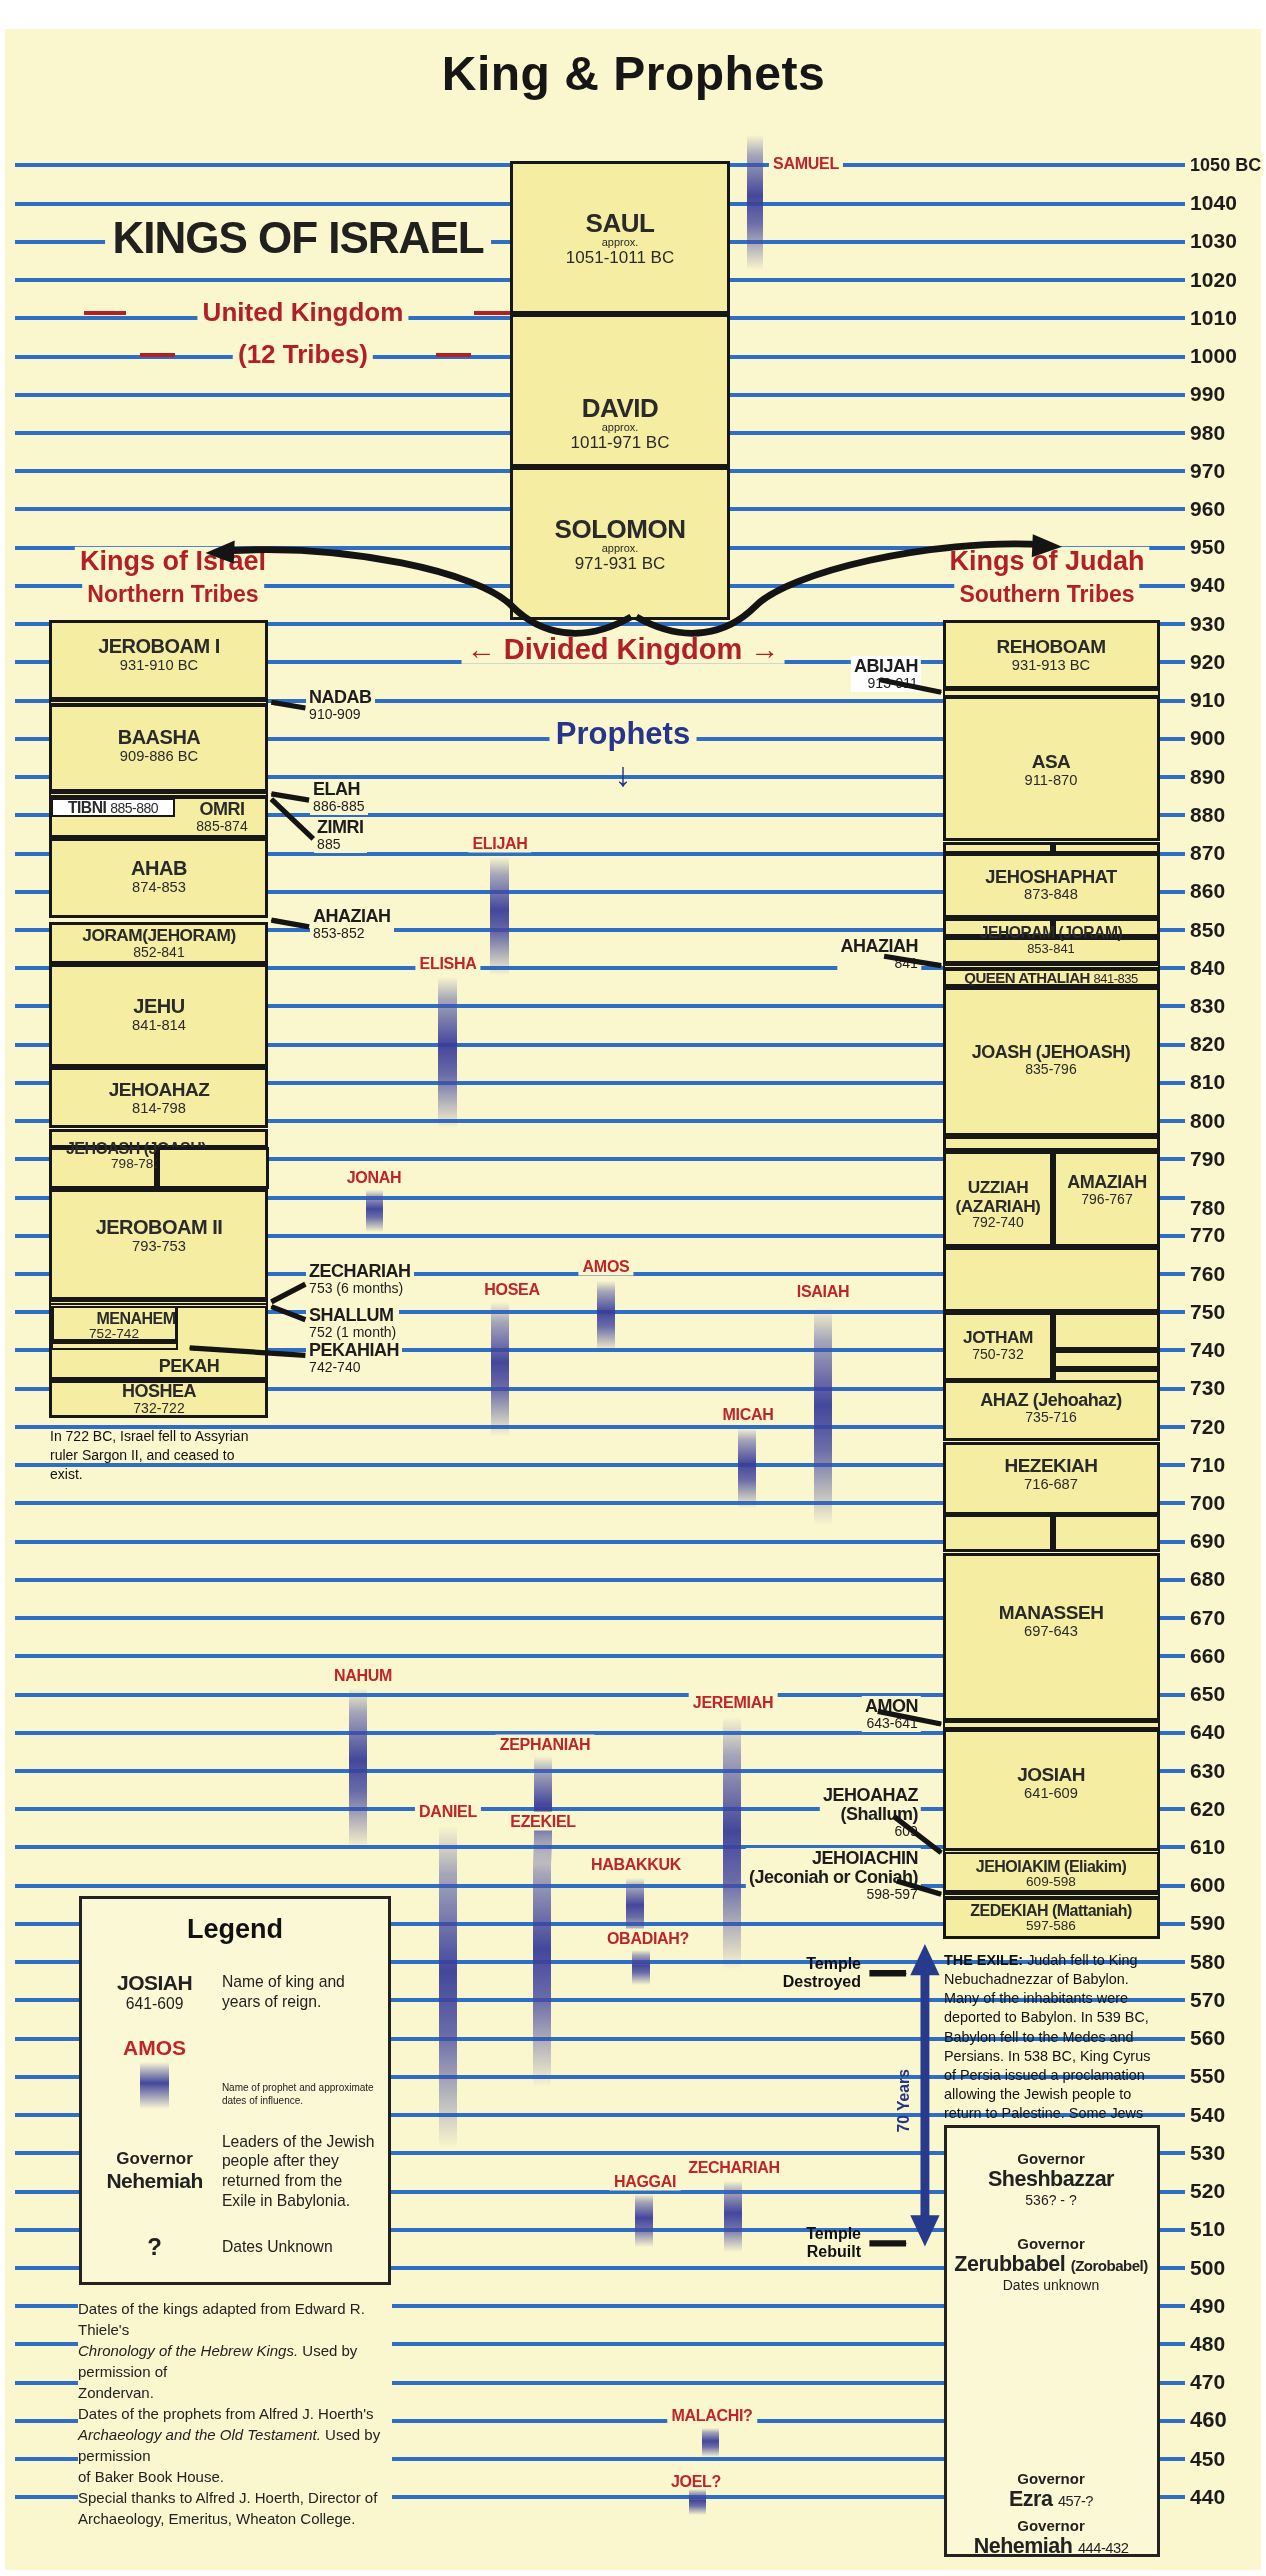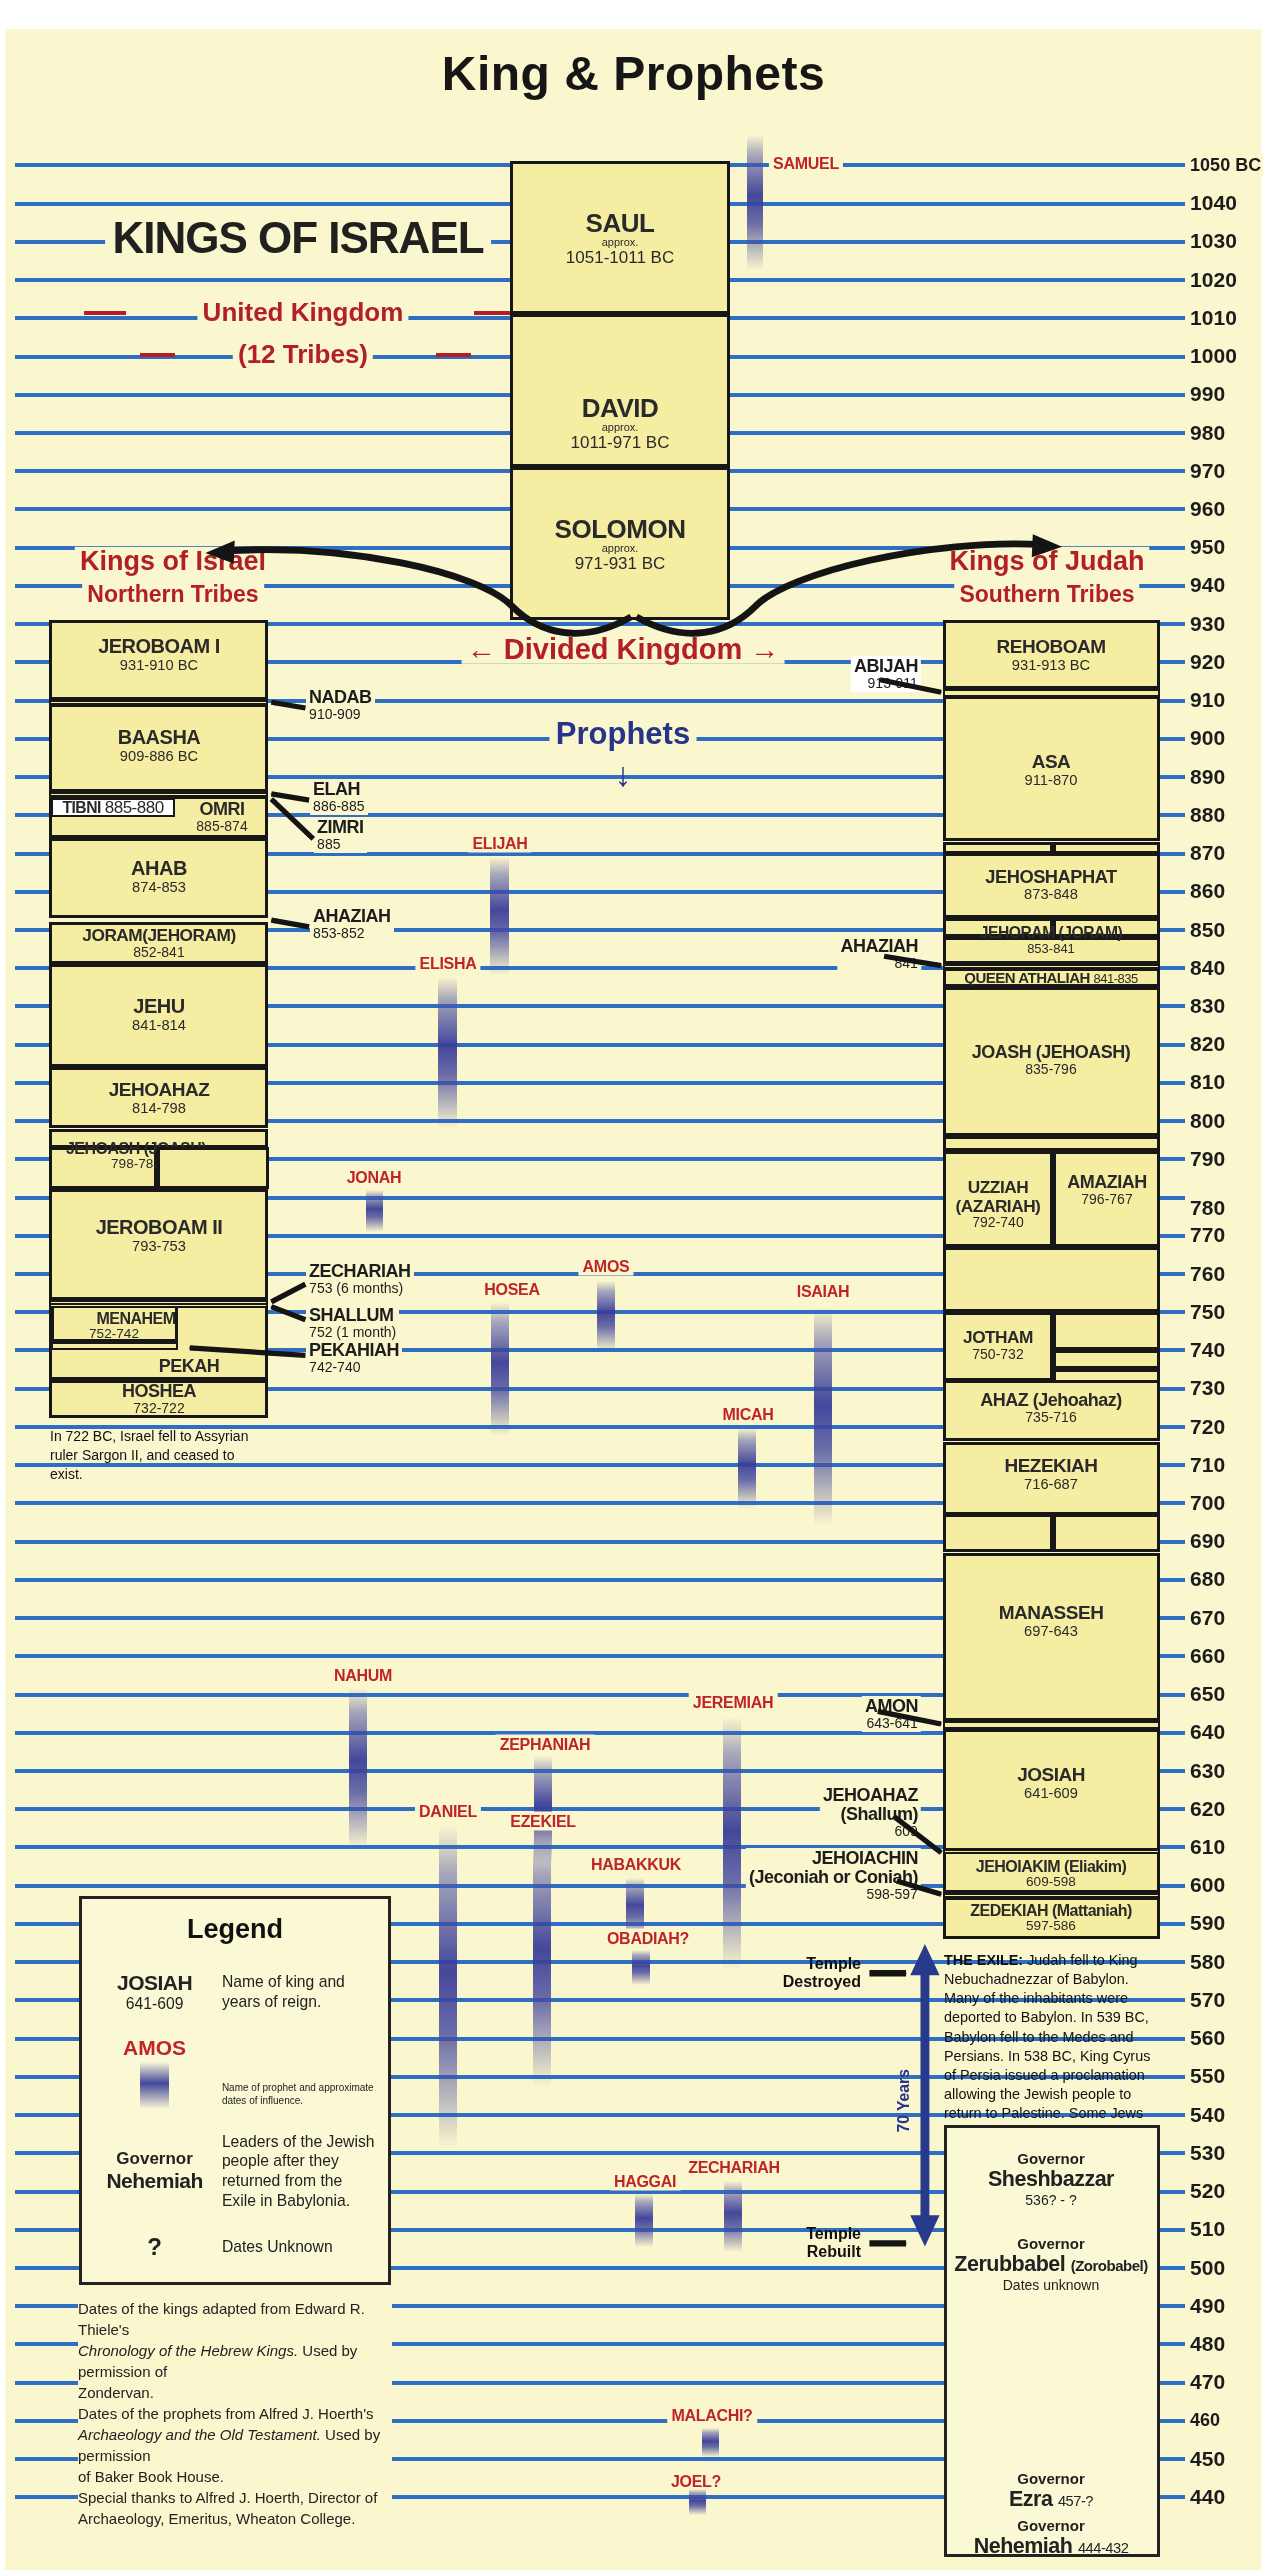--- a/index.html
+++ b/index.html
@@ -213,21 +213,21 @@
       <div class="tick" style="left:1162px;top:2304px;"></div>
       <div class="ylabel" style="left:1188px;top:2306px;font-size:21px;">490</div>
       <div class="line" style="left:14.7px;width:1169px;top:2342px;"></div>
       <div class="tick" style="left:1162px;top:2342px;"></div>
       <div class="ylabel" style="left:1188px;top:2344px;font-size:21px;">480</div>
       <div class="line" style="left:14.7px;width:1169px;top:2381px;"></div>
       <div class="tick" style="left:1162px;top:2381px;"></div>
       <div class="ylabel" style="left:1188px;top:2382px;font-size:21px;">470</div>
       <div class="line" style="left:14.7px;width:1169px;top:2419px;"></div>
       <div class="tick" style="left:1162px;top:2419px;"></div>
-      <div class="ylabel" style="left:1188px;top:2420px;font-size:18px;">460</div>
+      <div class="ylabel" style="left:1188px;top:2420px;font-size:22px;">460</div>
       <div class="line" style="left:14.7px;width:1169px;top:2457px;"></div>
       <div class="tick" style="left:1162px;top:2457px;"></div>
       <div class="ylabel" style="left:1188px;top:2459px;font-size:21px;">450</div>
       <div class="line" style="left:14.7px;width:1169px;top:2495px;"></div>
       <div class="tick" style="left:1162px;top:2495px;"></div>
       <div class="ylabel" style="left:1188px;top:2497px;font-size:21px;">440</div>
       <div class="kbox" style="left:510px;width:220px;top:161px;height:153px;"></div>
       <div class="klabel" style="left:620px;top:238px;">
         <div class="kname" style="font-size:26px;">SAUL</div>
         <div class="kdates" style="font-size:11px;">approx.</div>
@@ -397,21 +397,21 @@
       <div class="kbox" style="left:49px;width:219px;top:1300px;height:4.7px;border-width:2.1px;"></div>
       <div class="kbox" style="left:49px;width:219px;top:1303px;height:4.7px;border-width:2.1px;"></div>
       <div class="kbox" style="left:51px;width:127px;top:1342px;height:7.9px;border-width:2.1px;"></div>
       <div class="kbox" style="left:943px;width:217px;top:689px;height:7.9px;border-width:2.1px;"></div>
       <div class="kbox" style="left:943px;width:217px;top:964px;height:4.7px;border-width:2.1px;"></div>
       <div class="kbox" style="left:943px;width:217px;top:1721px;height:7.9px;border-width:2.1px;"></div>
       <div class="kbox" style="left:943px;width:217px;top:1849px;height:4.7px;border-width:2.1px;"></div>
       <div class="kbox" style="left:943px;width:217px;top:1893px;height:4.7px;border-width:2.1px;"></div>
       <div class="kbox inner" style="left:51px;width:124px;top:798px;height:19px;"></div>
      <div class="klabel" style="left:113px;top:808px;">
-       <div class="kname" style="font-size:15.7px;">TIBNI <span class="kdates" style="font-size:17px;">885-880</span></div>
+       <div class="kname" style="font-size:15.7px;">TIBNI <span class="kdates" style="font-size:14px;">885-880</span></div>
       </div>
       <div class="aside" style="left:306px;top:687px;text-align:left;">
         <div class="big">NADAB</div>
         <div class="small">910-909</div>
       </div>
       <div class="aside" style="left:310px;top:779px;text-align:left;">
         <div class="big">ELAH</div>
         <div class="small">886-885</div>
       </div>
       <div class="aside" style="left:314px;top:817px;text-align:left;">

